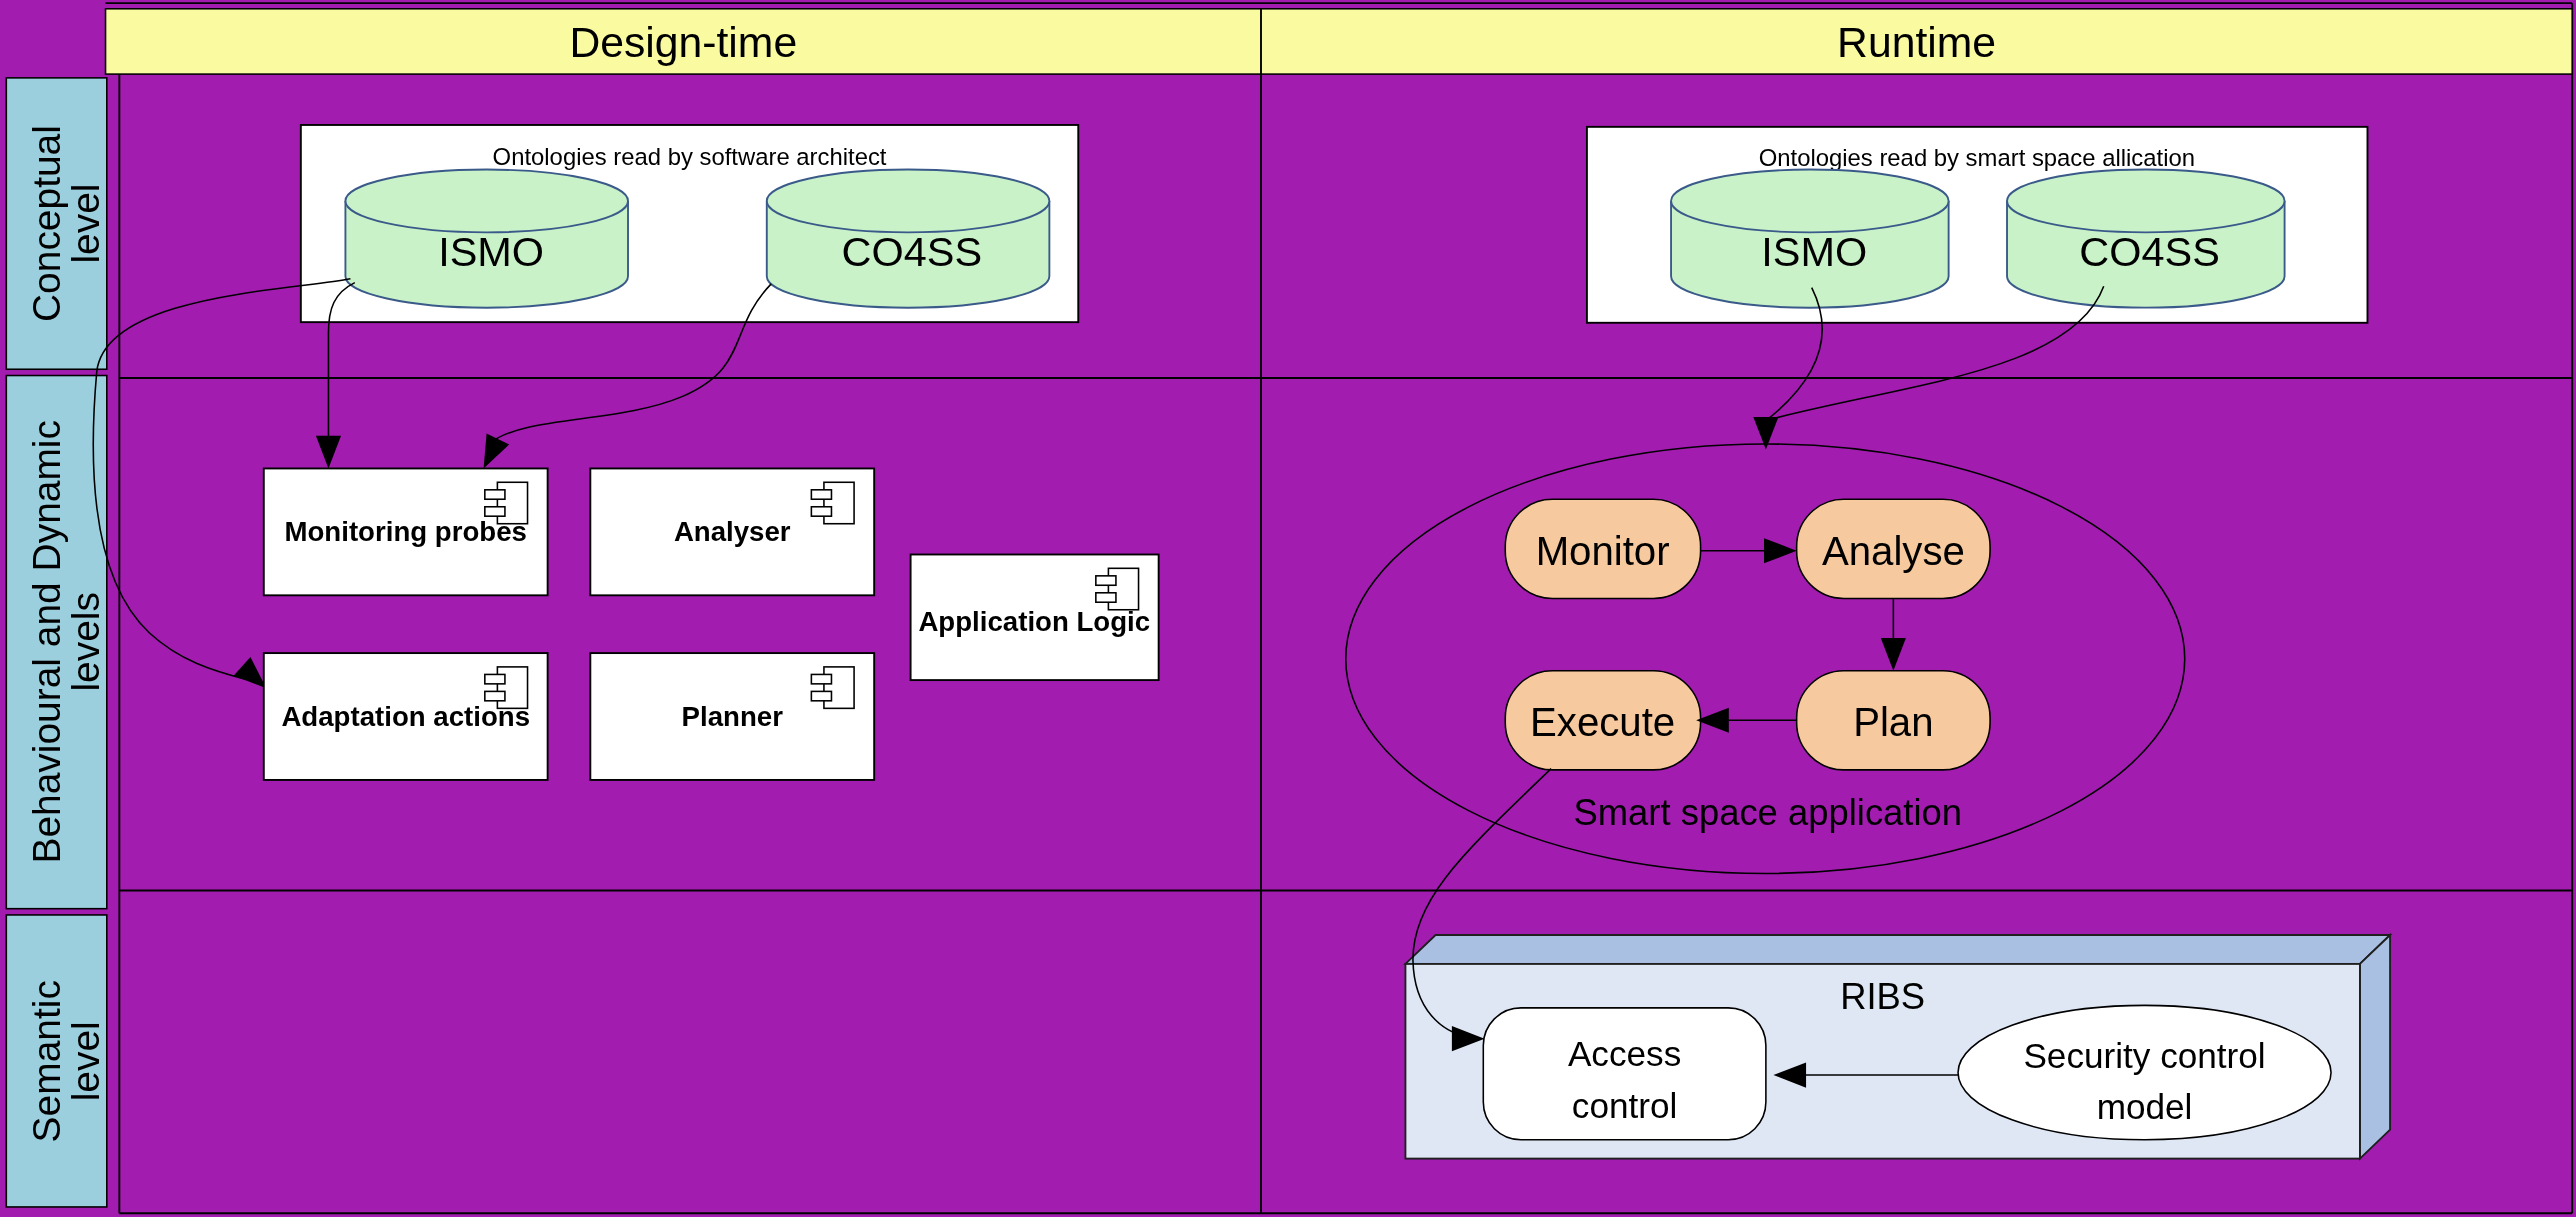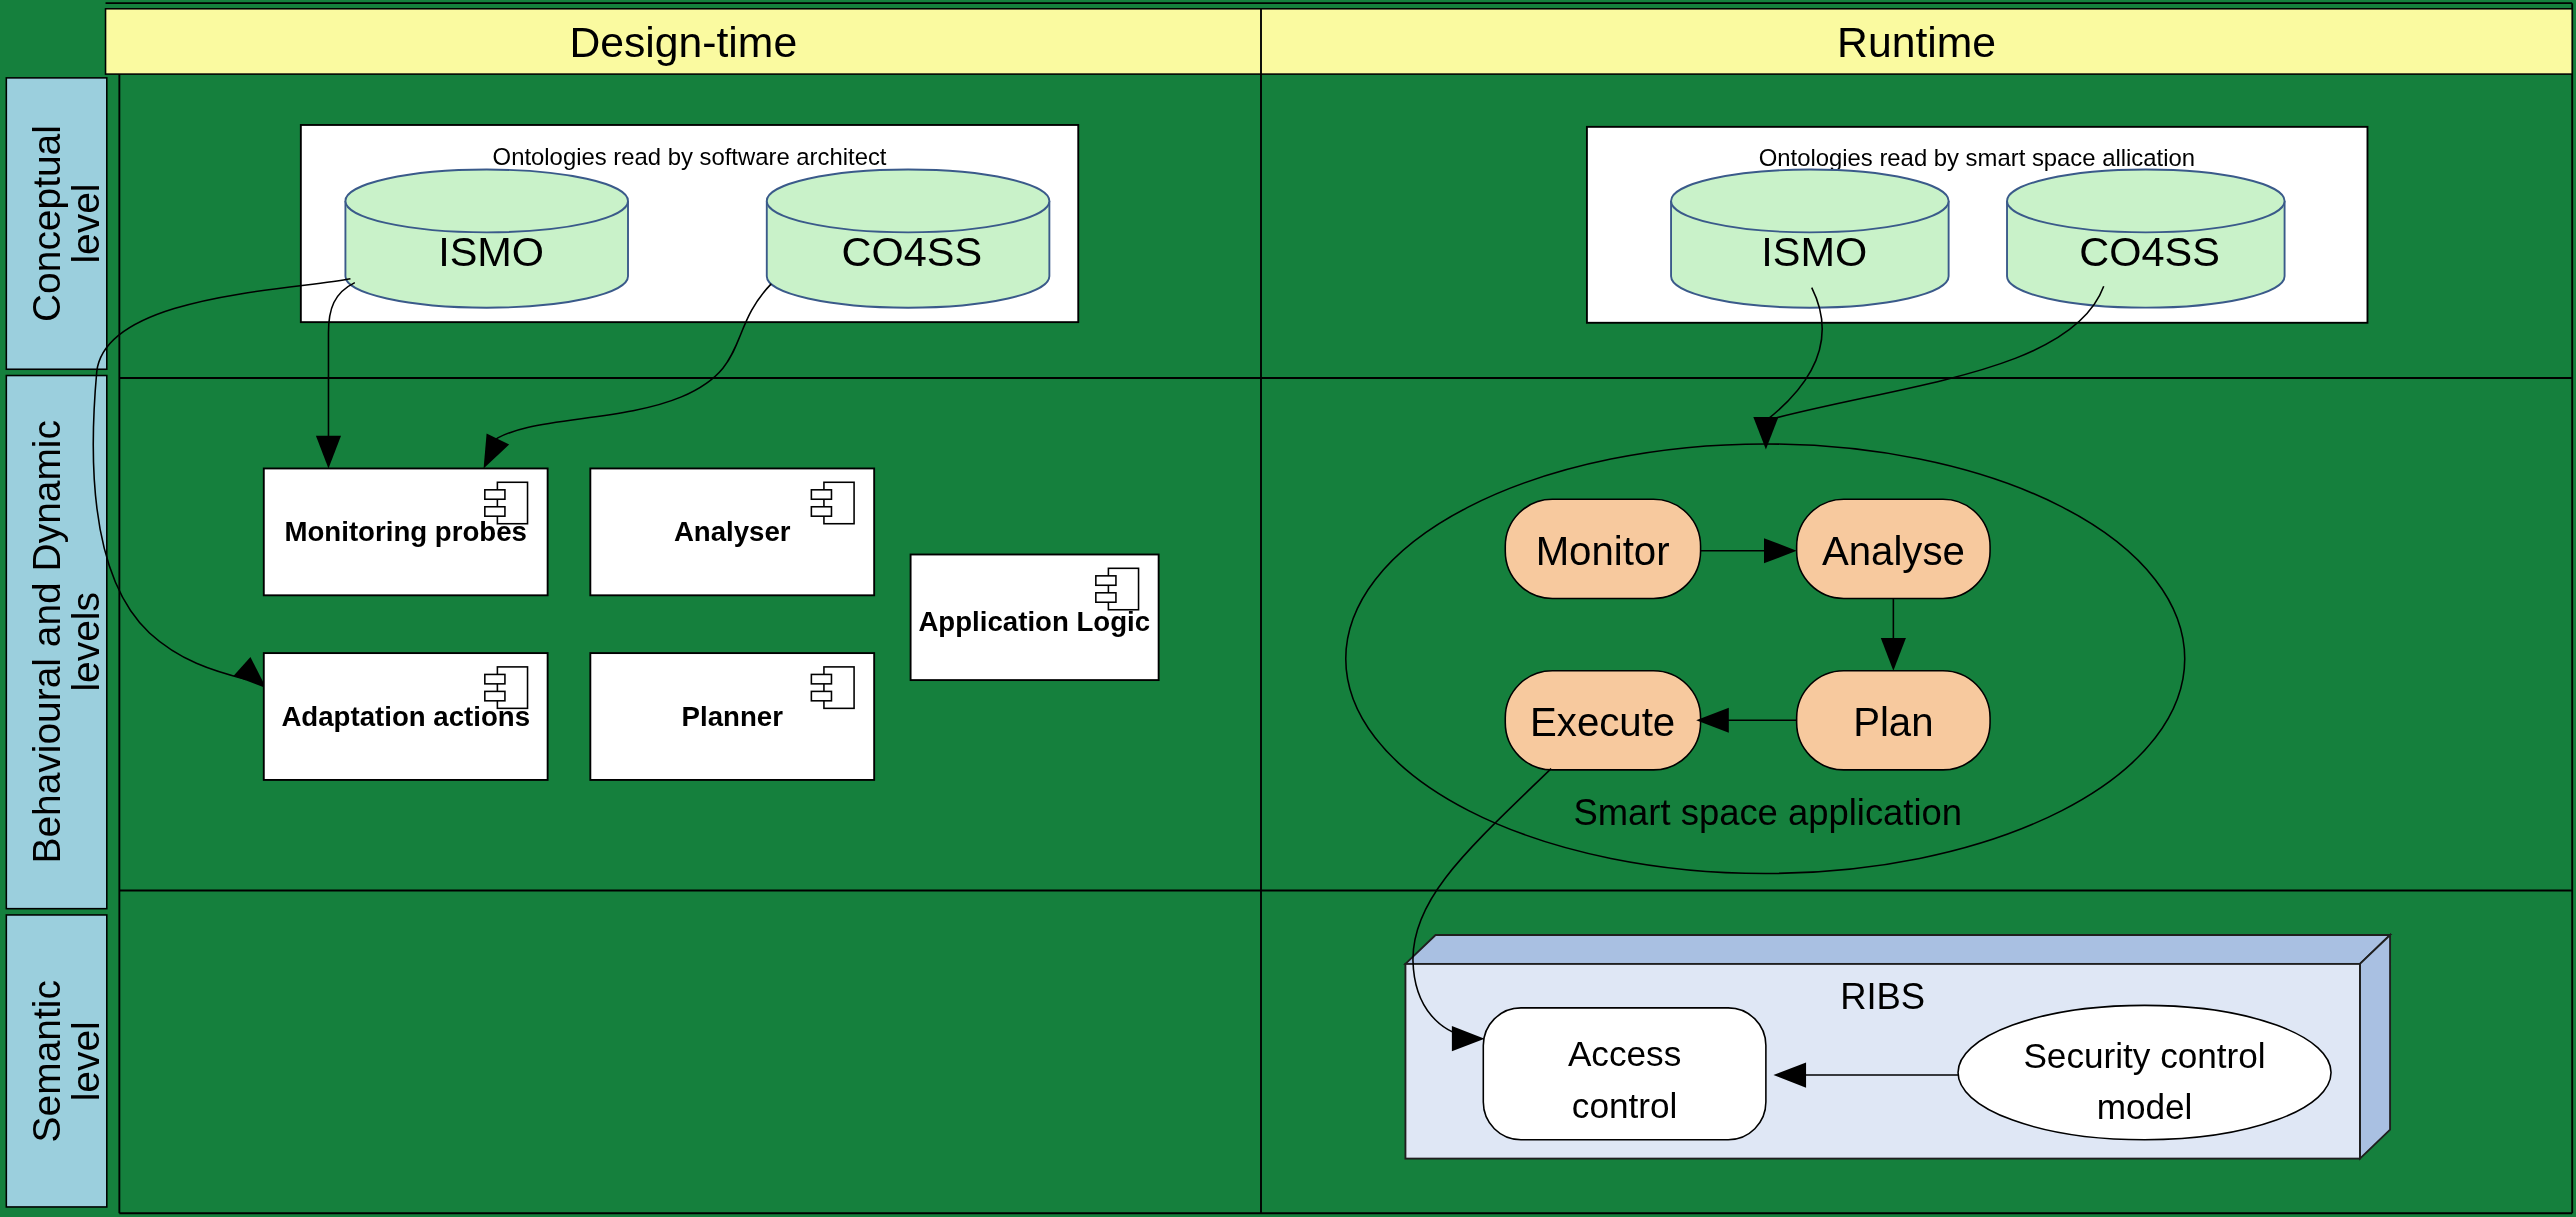--- a/index.html
+++ b/index.html
@@ -1,16 +1,16 @@
 <!DOCTYPE html>
 <html style="font-size:10px"><head>
 <meta charset="utf-8">
 <style>
   html,body{margin:0;padding:0;background:#ffffff;}
-  .stage{position:relative;width:2576px;height:1217px;background:#15803d;overflow:hidden;}
+  .stage{position:relative;width:2576px;height:1217px;background:#a21caf;overflow:hidden;}
   svg{display:block;}
   .t{font-family:"Liberation Sans","DejaVu Sans",sans-serif;fill:#000;text-anchor:middle;}
   .f68{font-size:68px;}
   .f66{font-size:66px;}
   .f64{font-size:64px;}
   .f62{font-size:62px;}
   .f58{font-size:58px;}
   .f56{font-size:56px;}
   .f38{font-size:38px;}
   .fb44{font-size:44px;font-weight:bold;}

